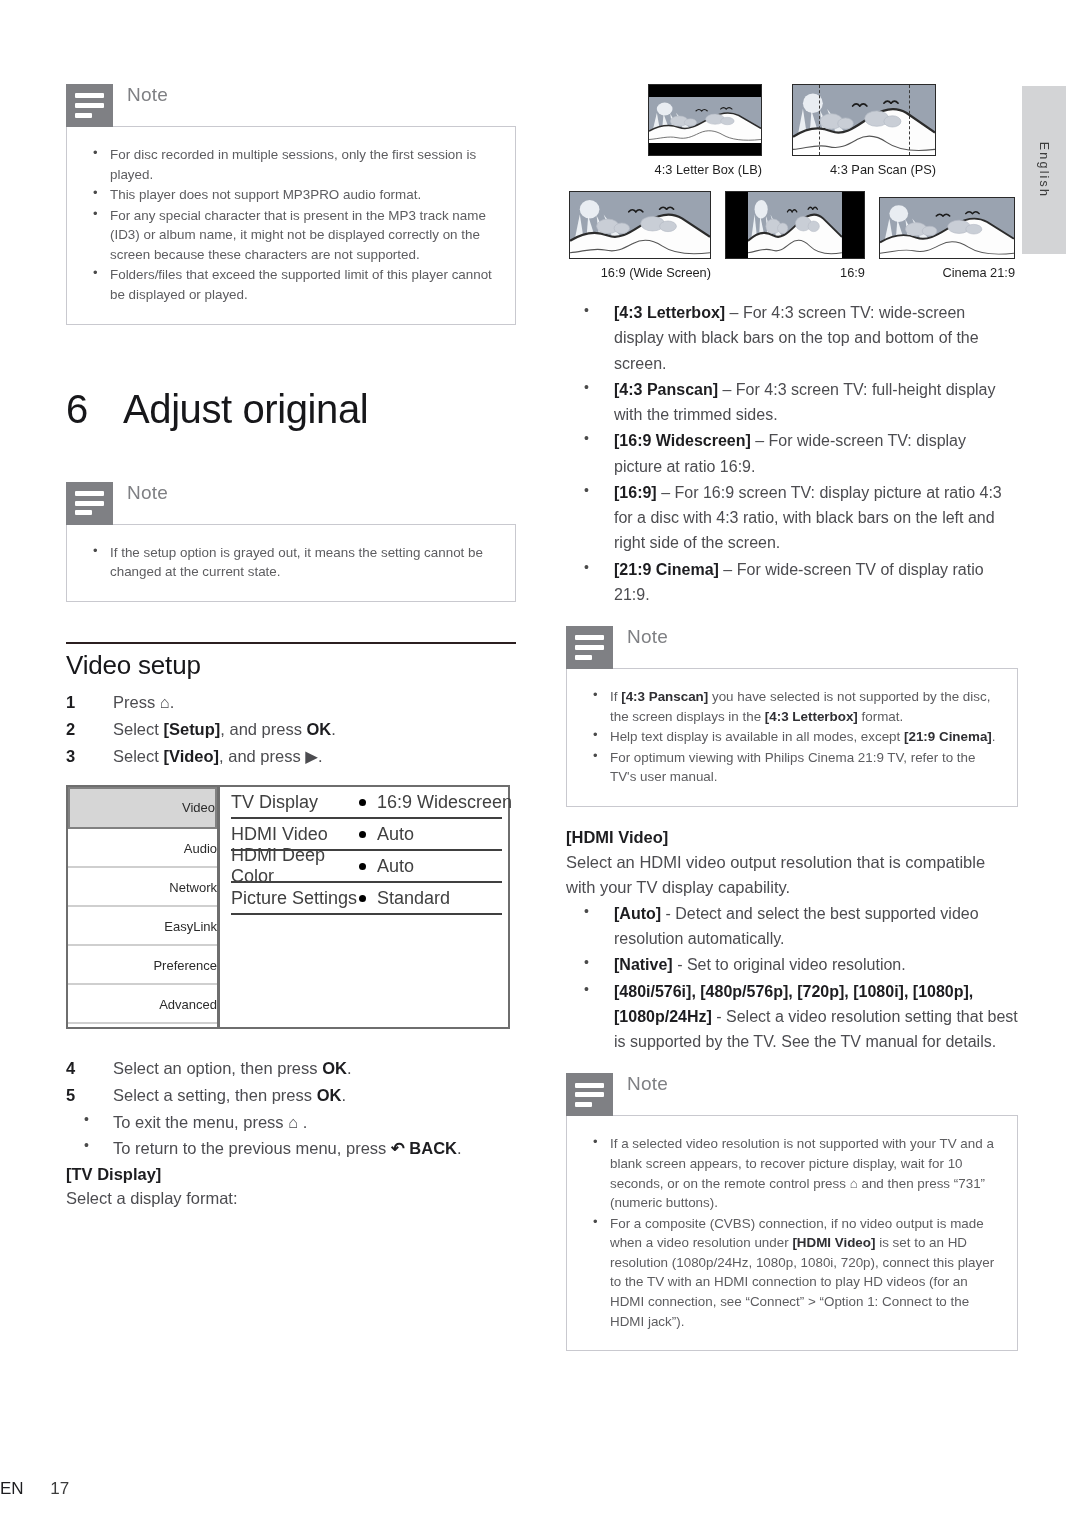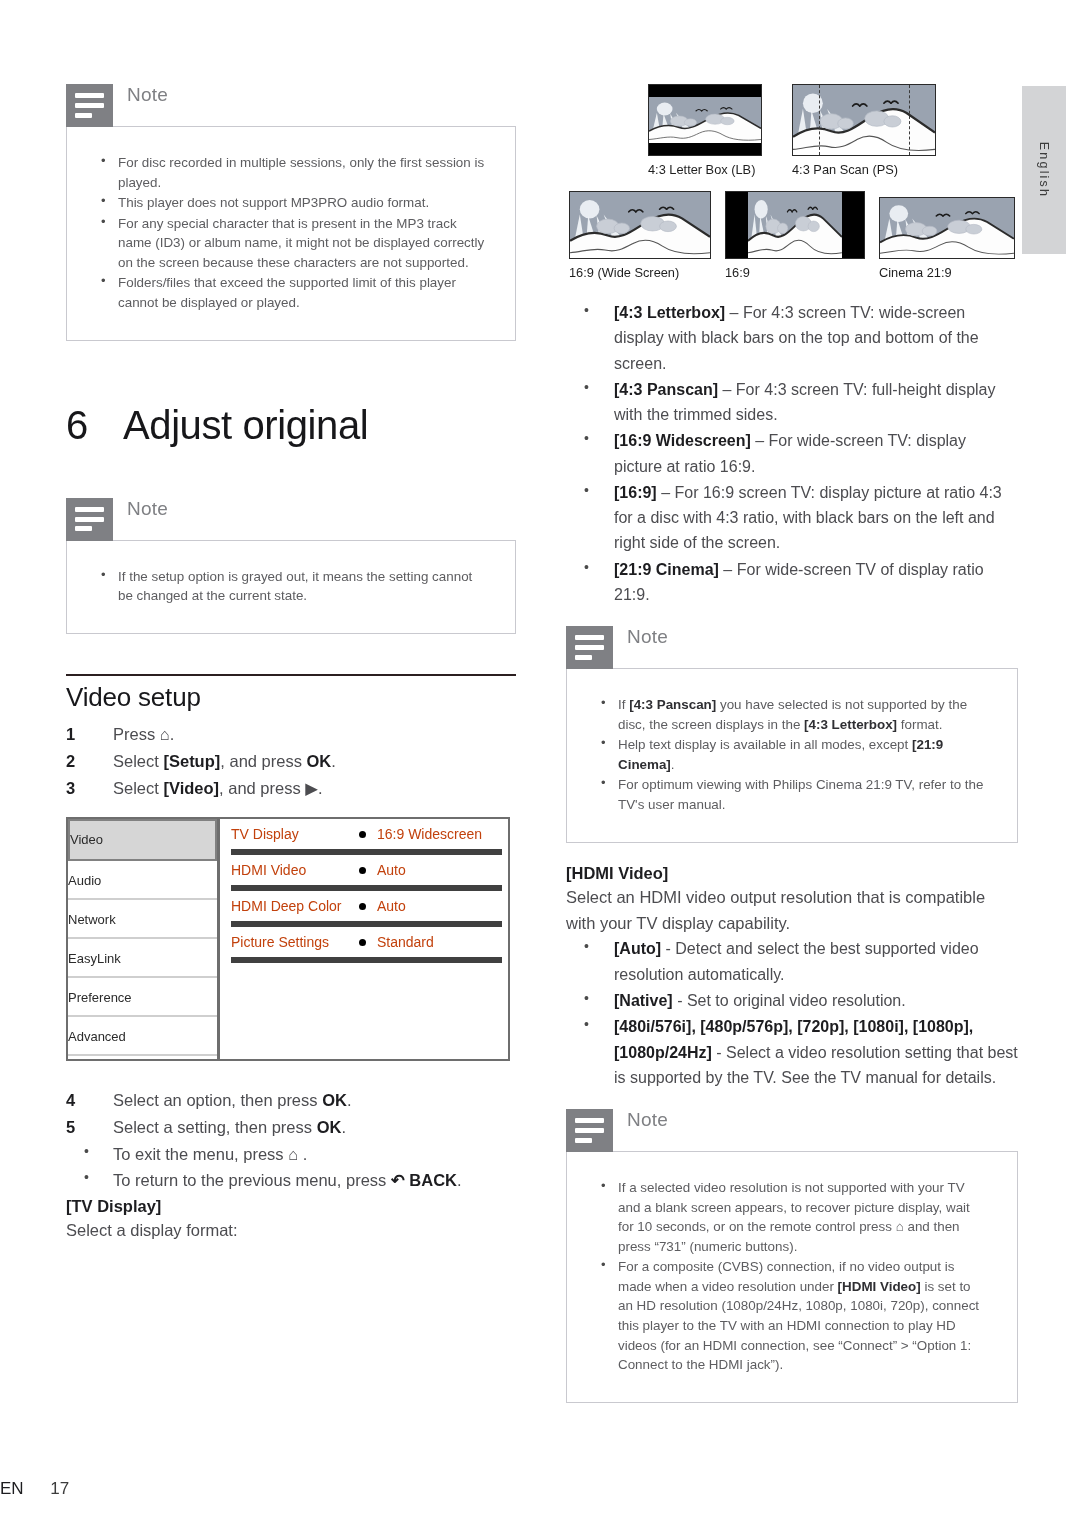--- a/index.html
+++ b/index.html
@@ -54,21 +54,21 @@
     font-size:19px;color:#7f8084;padding-left:14px;
     font-weight:400;letter-spacing:.2px;
   }
   .note-body{
     border:1px solid #c9c9cf;
     border-top:1px solid #c9c9cf;
     padding:10px 12px 11px 10px;
     box-sizing:border-box;
     margin-top:-1px;
   }
-  .note-body ul{margin:16px;padding:0;list-style:none;}
+  .note-body ul{margin:8px;padding:0;list-style:none;}
   .note-body li{
     position:relative;padding-left:25px;
     font-size:13.4px;line-height:1.46;
     color:#5d5d60;margin-bottom:1px;
   }
   .note-body li:before{
     content:"\2022";position:absolute;left:8px;top:-1px;
     color:#4a4a4a;font-size:13px;
   }
   .note-body b{color:#2f2f33;font-weight:700;}
@@ -128,49 +128,49 @@
   .menu-mock{
     position:relative;width:444px;height:244px;
     border:2px solid #6e6e6e;box-sizing:border-box;background:#fff;
     margin-top:16px;
   }
   .mm-left{
     position:absolute;left:0;top:0;width:152px;height:100%;
     border-right:3px solid #6e6e6e;box-sizing:border-box;
   }
   .mm-item{
-    height:39px;line-height:39px;text-align:left;
+    height:39px;line-height:39px;text-align:right;
     font-size:13px;color:#2b2b2b;
     border-bottom:2px solid #cfcfcf;
     box-sizing:border-box;
   }
   .mm-item.sel{
     background:#d6d6d6;border:2px solid #818181;
     height:42px;line-height:38px;
   }
   .mm-right{
     position:absolute;left:155px;top:0;right:0;height:100%;
     padding:0 6px 0 8px;box-sizing:border-box;
   }
   .mm-row{
     height:30px;display:flex;align-items:center;
-    border-bottom:6px solid #404040;
-    font-size:14px;color:#c2410c;
+    border-bottom:2px solid #404040;
+    font-size:18px;color:#404040;
   }
   .mm-row .lbl{flex:0 0 128px;}
   .mm-row .dot{
     width:7px;height:7px;border-radius:50%;background:#000;
     margin-right:11px;flex:0 0 auto;
   }
   .mm-row .val{white-space:nowrap;}
 
   
   .tvfigs{position:relative;}
   .tvrow{display:flex;justify-content:center;}
-  .tvcell{text-align:left;}
+  .tvcell{text-align:right;}
   .tvcap{font-size:12.8px;color:#1f1f1f;margin-top:6px;white-space:nowrap;}
   .tvframe{
     position:relative;background:#000;overflow:hidden;
     border:1.5px solid #2a2a2a;box-sizing:border-box;
     margin:0 auto;
   }
   .scene{position:absolute;background:#9aa0ab;overflow:hidden;}
 
   
   .footer{

